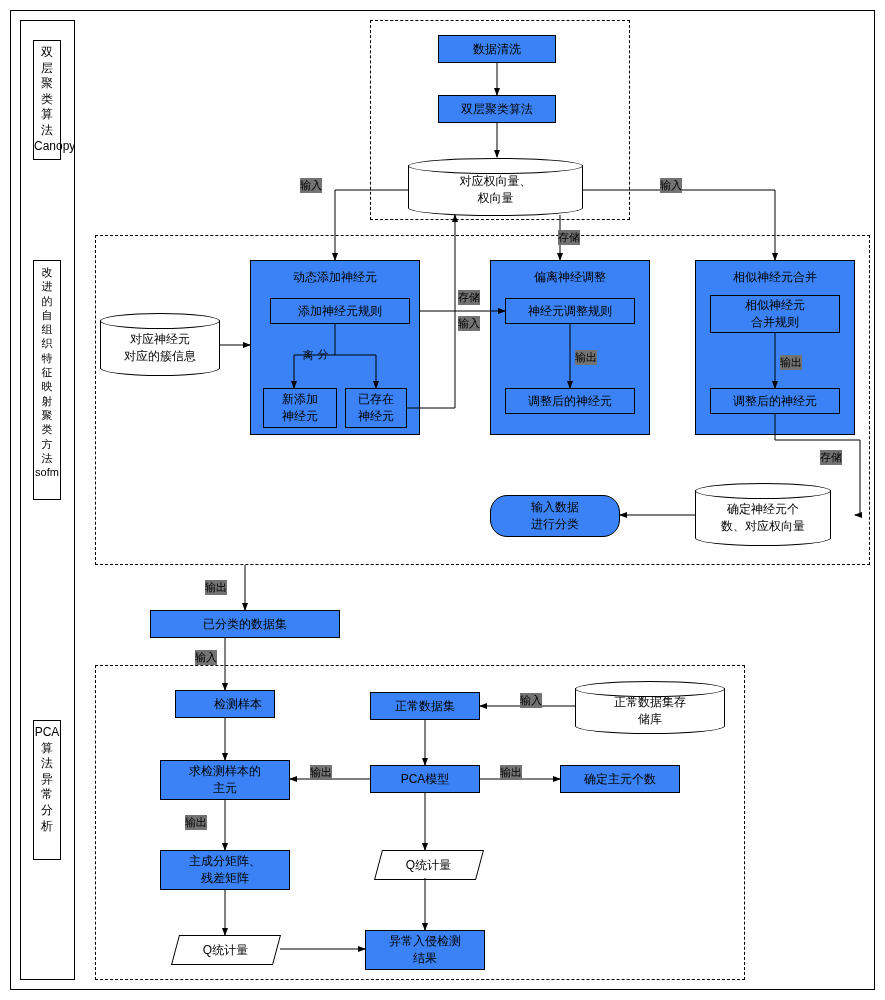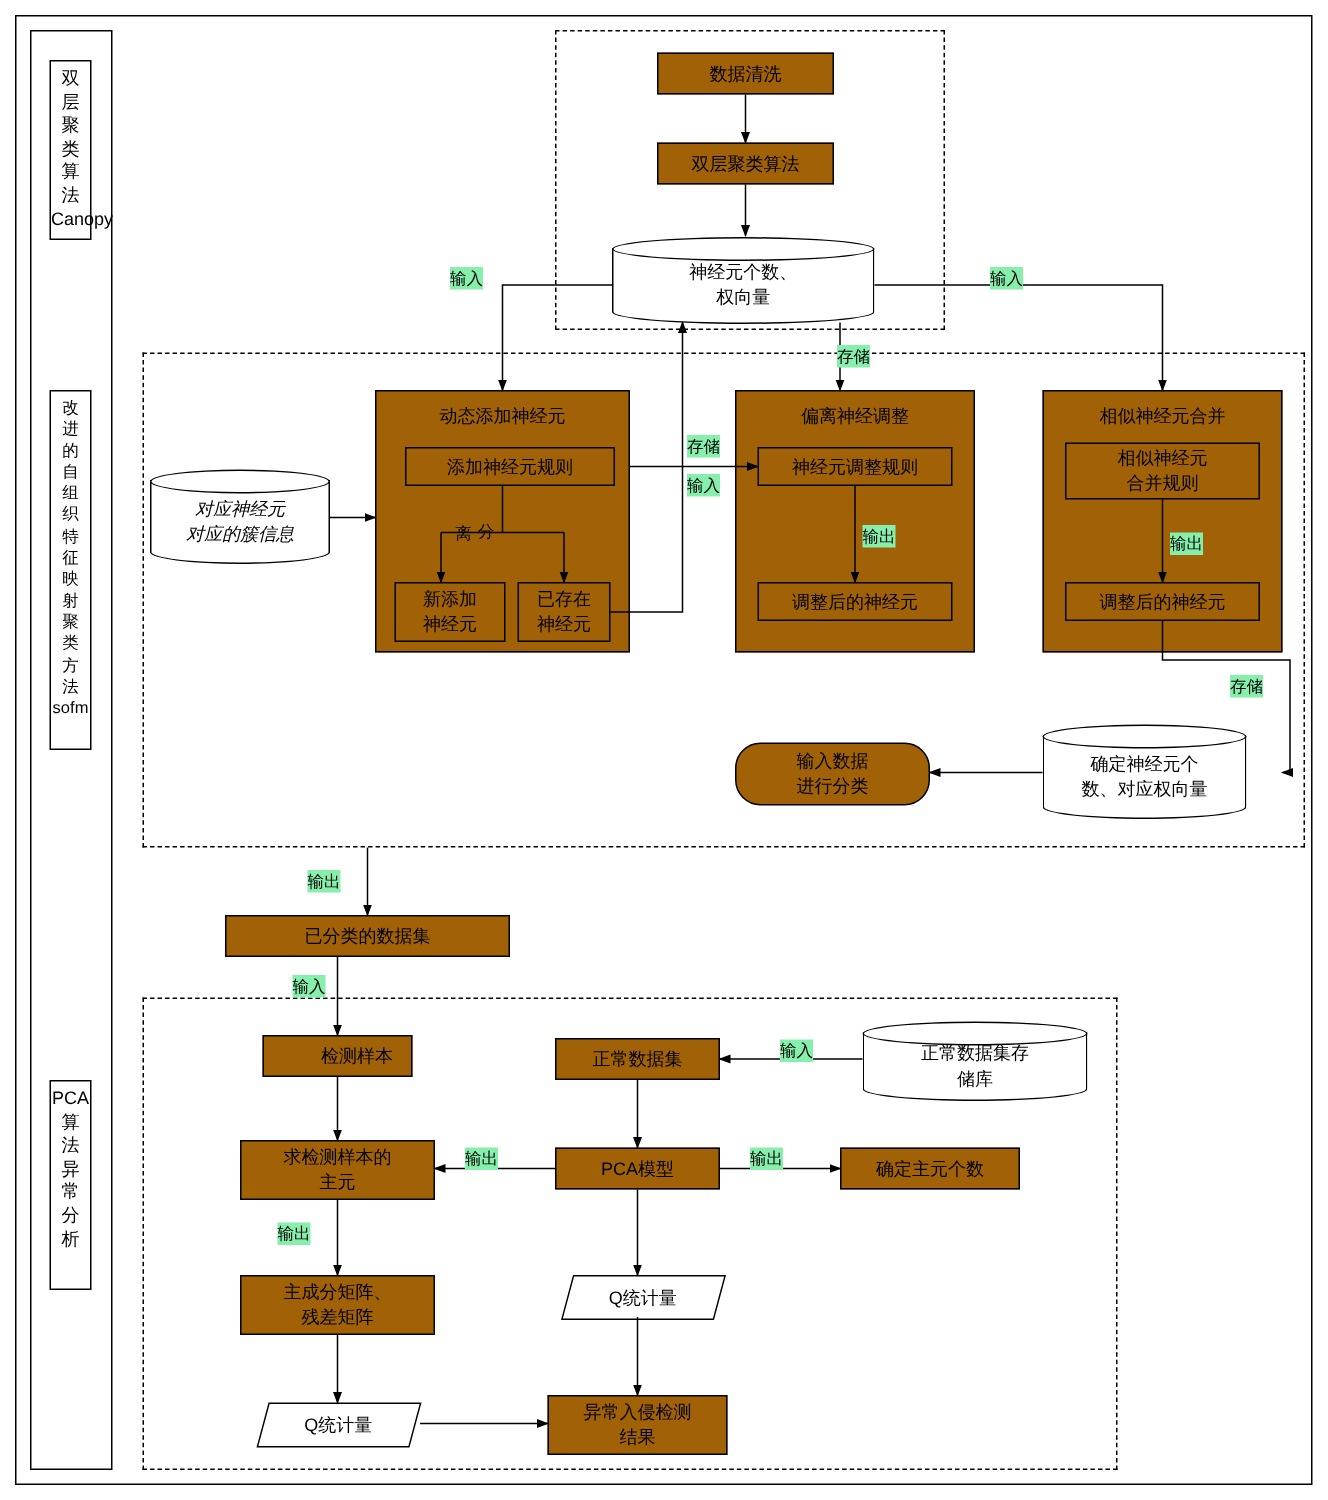--- a/index.html
+++ b/index.html
@@ -8,21 +8,21 @@
     margin: 0;
     padding: 0;
     background: white;
     width: 885px;
     height: 1000px;
     position: relative;
   }
   .box {
     position: absolute;
     border: 1px solid black;
-    background: #a16207;
+    background: #3b82f6;
     text-align: center;
     display: flex;
     flex-direction: column;
     justify-content: center;
     align-items: center;
     padding: 2px;
     box-sizing: border-box;
   }
   .dashed {
     position: absolute;
@@ -75,21 +75,21 @@
     text-align: center;
     display: flex;
     justify-content: center;
     align-items: center;
     transform: skewX(-15deg);
   }
   .parallelogram > span { transform: skewX(15deg); }
   .lbl {
     position: absolute;
     font-size: 11px;
-    background: #86efac;
+    background: #737373;
   }
   svg.arrows {
     position: absolute;
     left:0; top:0;
     pointer-events: none;
   }
 </style>
 </head>
 <body>
 
@@ -137,30 +137,30 @@
 
 <div class="box" style="left:438px; top:35px; width:118px; height:28px;">
   <span>数据清洗</span>
 </div>
 <div class="box" style="left:438px; top:95px; width:118px; height:28px;">
   <span>双层聚类算法</span>
 </div>
 
 <div class="cylinder" style="left:408px; top:165px; width:175px; height:50px;">
   <div class="cyl-body" style="top:0; height:50px;">
-    <span style="white-space:pre-line">神经元个数、
+    <span style="white-space:pre-line">对应权向量、
 权向量</span>
   </div>
   <div class="cyl-top"></div>
 </div>
 
 <div class="dashed" style="left:95px; top:235px; width:775px; height:330px;"></div>
 
 <div class="cylinder" style="left:100px; top:320px; width:120px; height:55px;">
-  <div class="cyl-body" style="top:0; height:55px;font-style:italic;">
+  <div class="cyl-body" style="top:0; height:55px;">
     <span style="white-space:pre-line">对应神经元
 对应的簇信息</span>
   </div>
   <div class="cyl-top"></div>
 </div>
 
 <div class="box" style="left:250px; top:260px; width:170px; height:175px; justify-content:flex-start; padding-top:8px;">
   <span style="margin-bottom:8px;">动态添加神经元</span>
 </div>
 <div class="box" style="left:270px; top:298px; width:140px; height:26px;">

